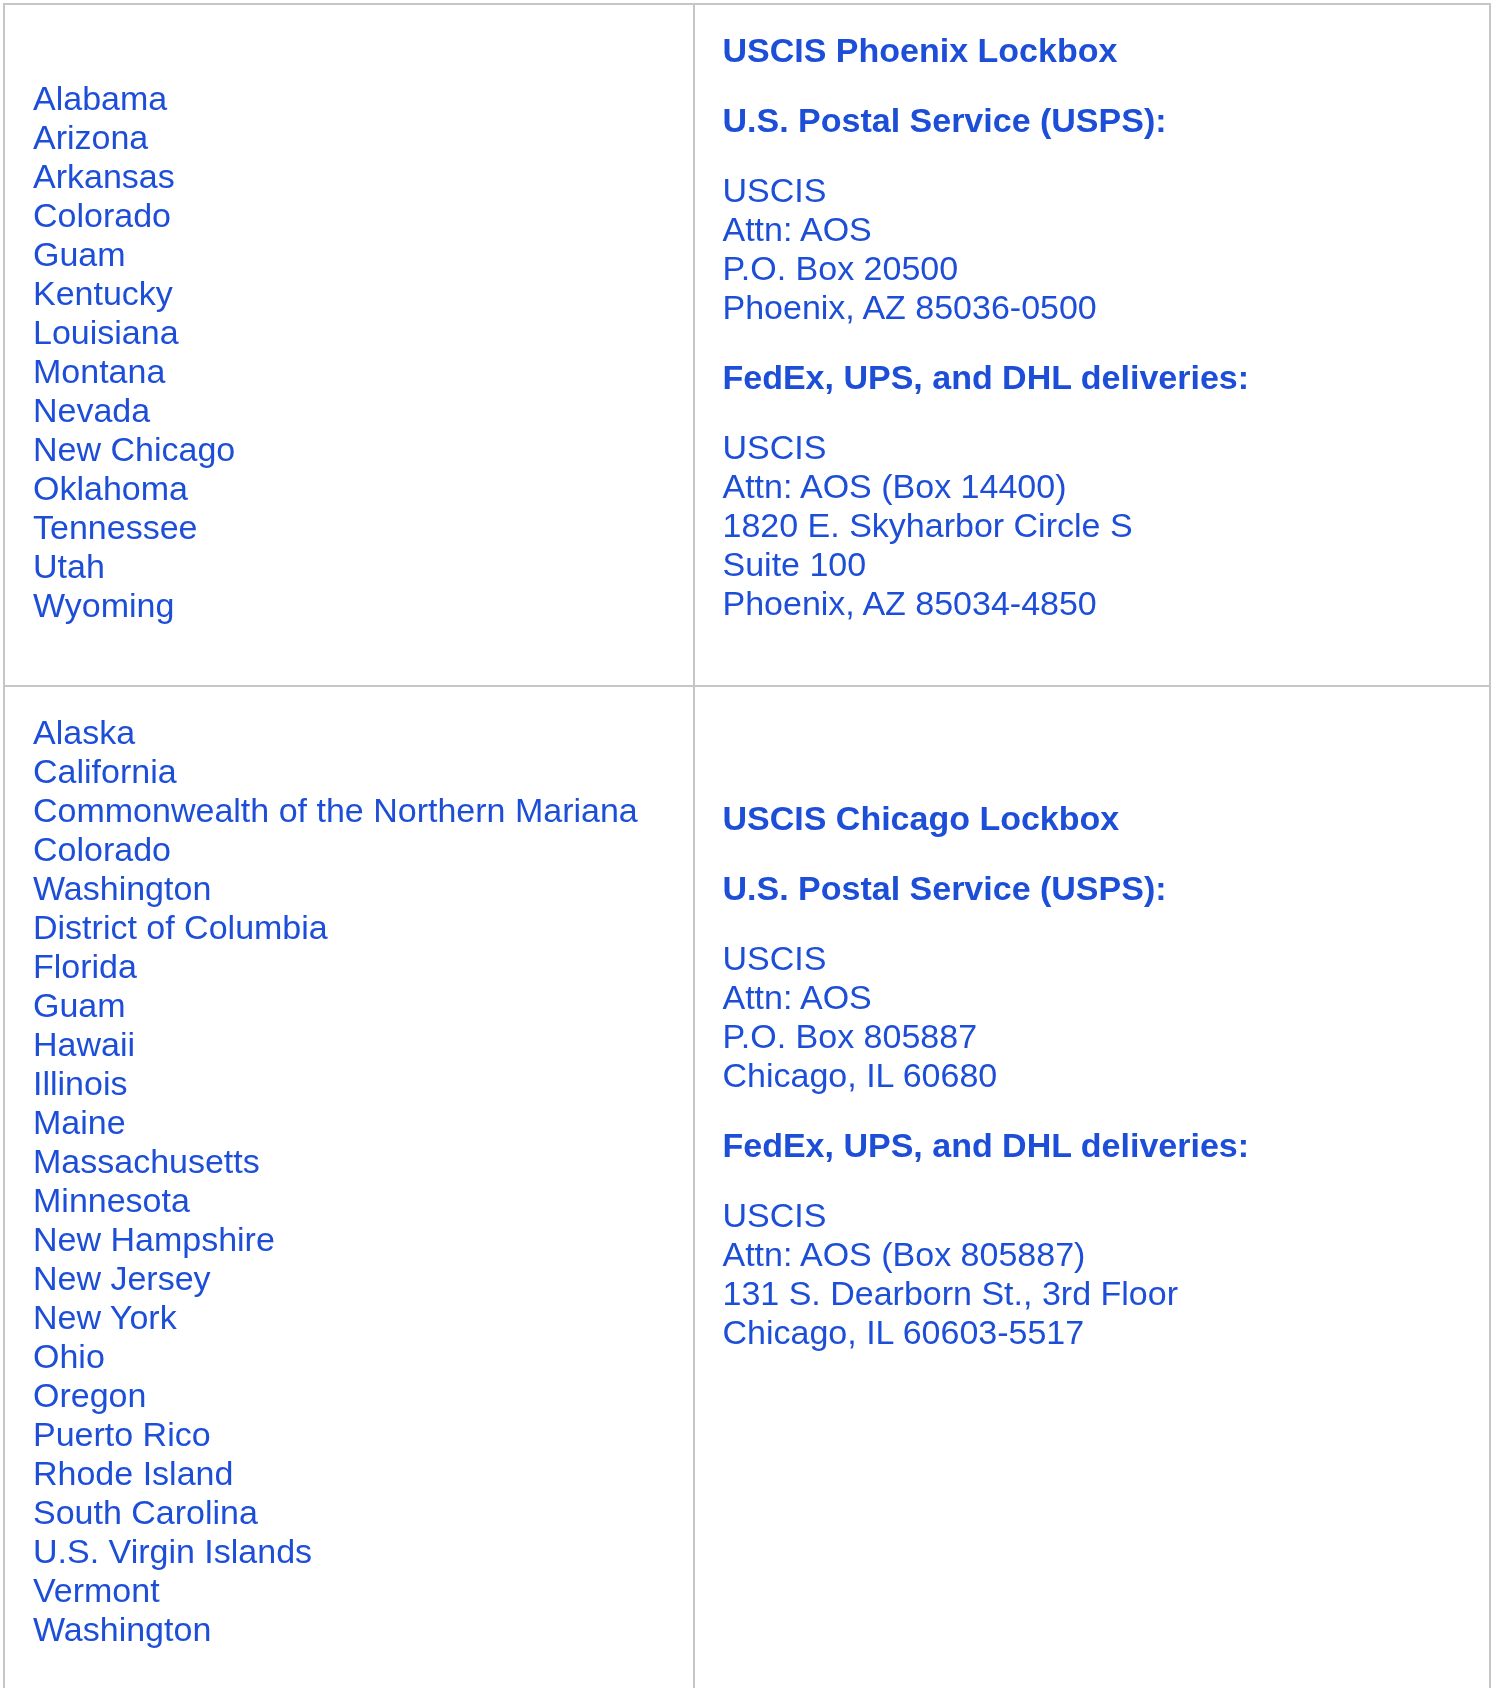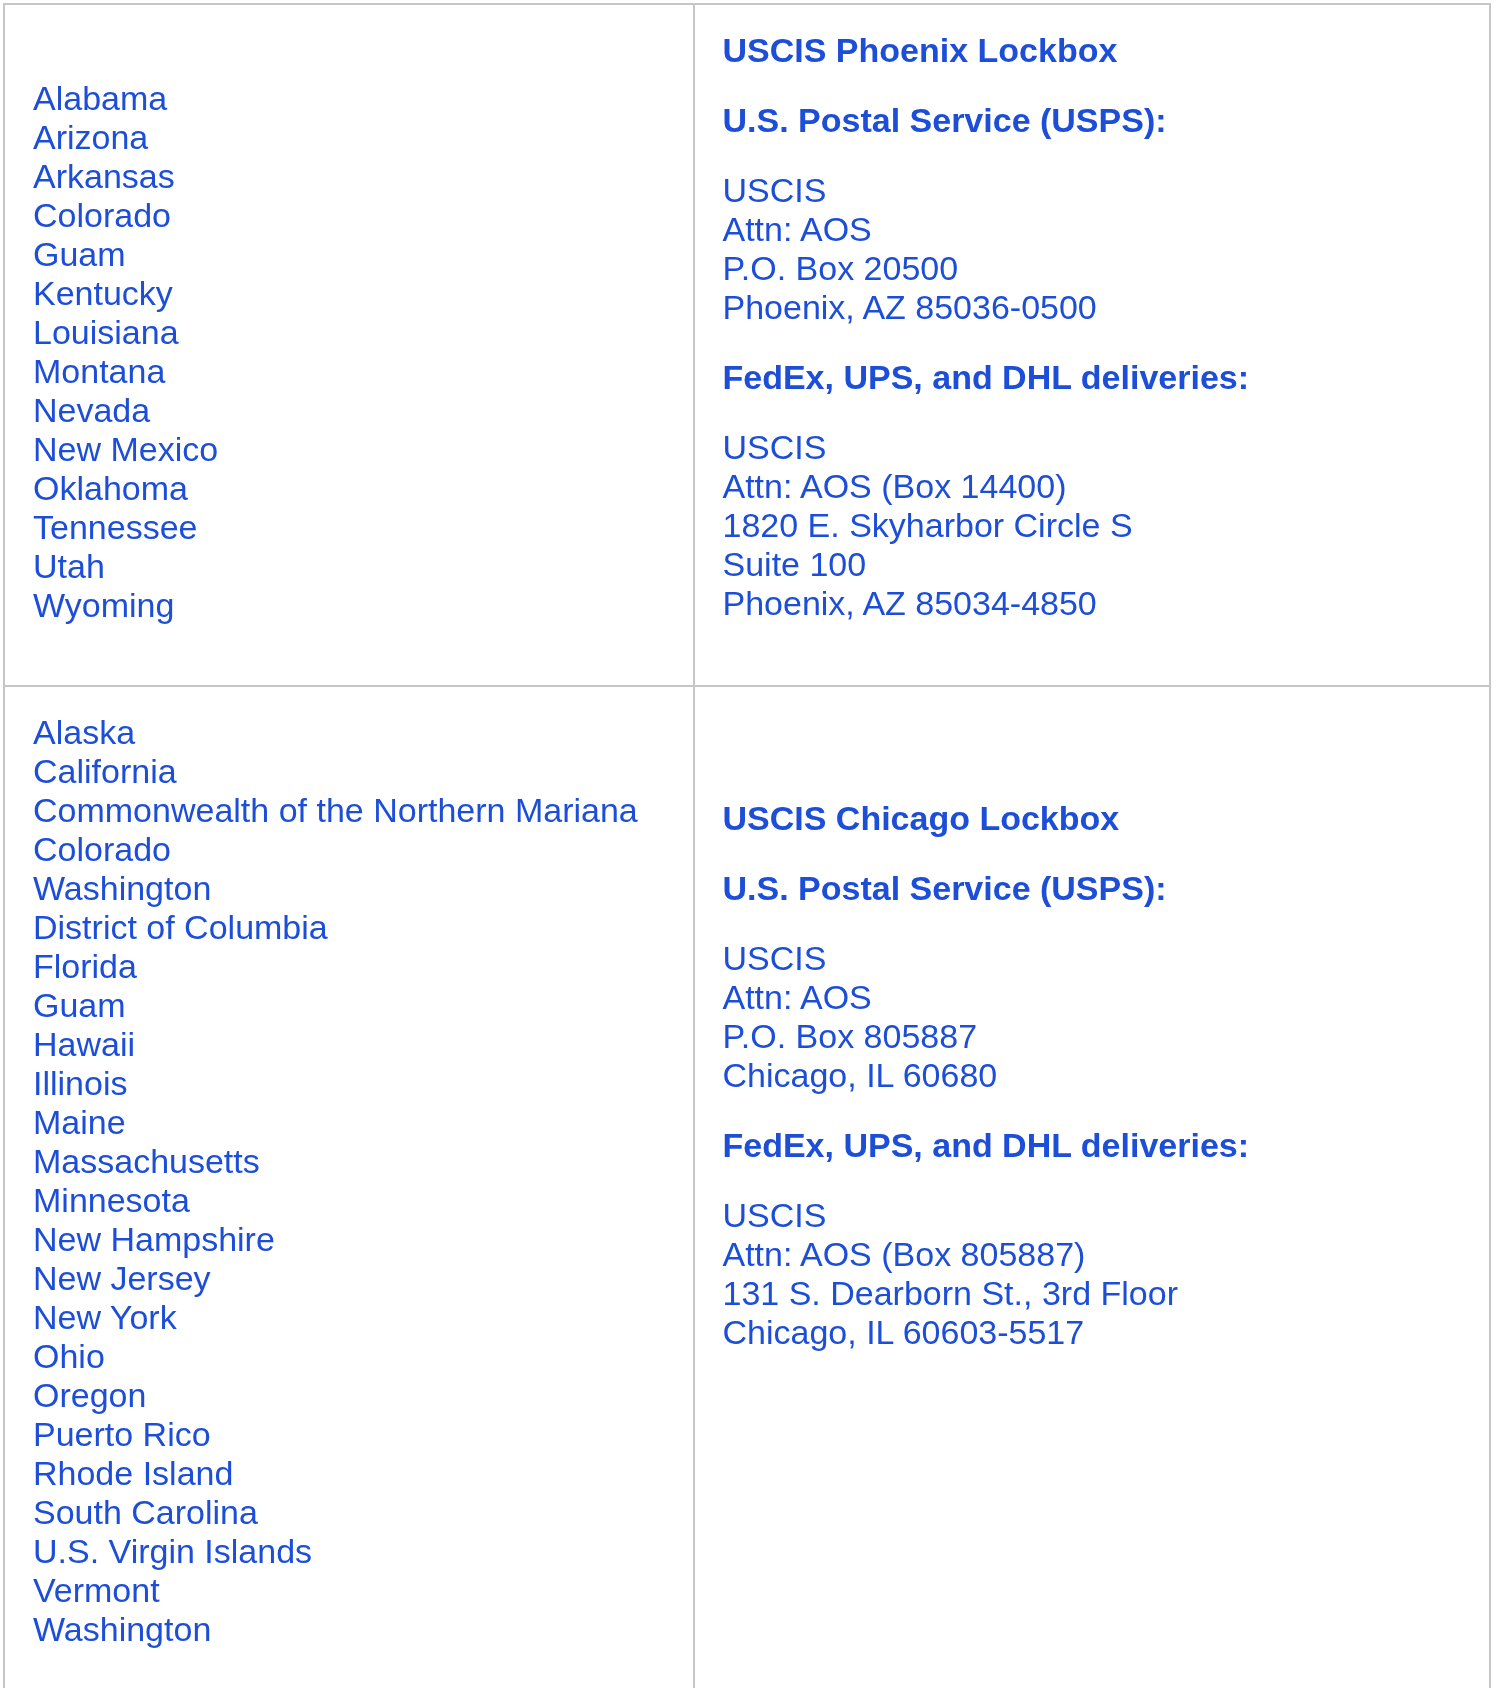--- a/index.html
+++ b/index.html
@@ -60,21 +60,21 @@
         <div class="offset-one-line">
             <div class="line">Alabama</div>
             <div class="line">Arizona</div>
             <div class="line">Arkansas</div>
             <div class="line">Colorado</div>
             <div class="line">Guam</div>
             <div class="line">Kentucky</div>
             <div class="line">Louisiana</div>
             <div class="line">Montana</div>
             <div class="line">Nevada</div>
-            <div class="line">New Mexico</div>
+            <div class="line">New Chicago</div>
             <div class="line">Oklahoma</div>
             <div class="line">Tennessee</div>
             <div class="line">Utah</div>
             <div class="line">Wyoming</div>
           </div>
       </td>
       <td class="address-cell">
         <p class="para bold">USCIS Phoenix Lockbox</p>
         <p class="para bold">U.S. Postal Service (USPS):</p>
         <div class="para">

